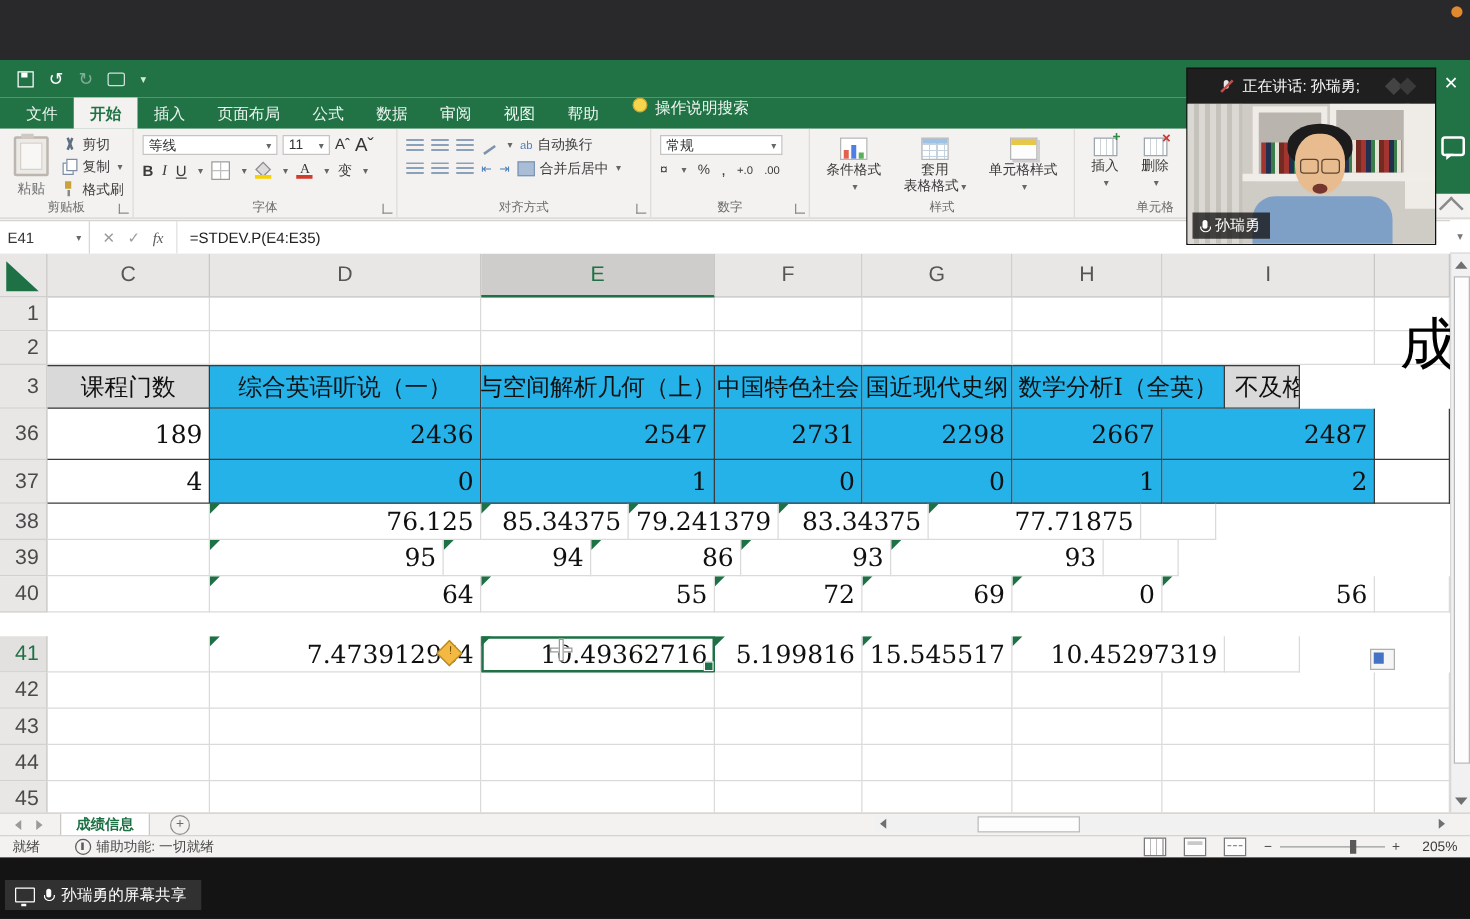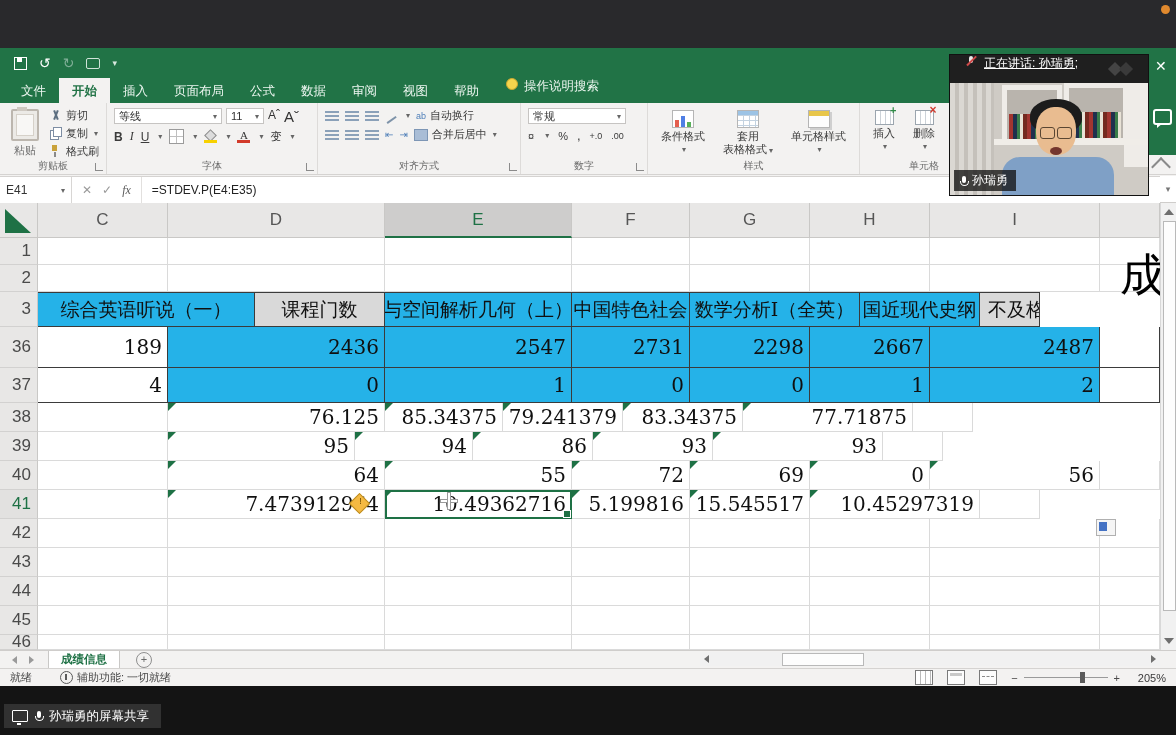--- a/index.html
+++ b/index.html
@@ -173,21 +173,21 @@
   .vicon{width:16px;height:13px;border:1px solid #7a7a7a;background:#fdfdfd;position:relative;}
   .vicon.grid-v{background:repeating-linear-gradient(90deg,#fff 0 4px,#b9b9b9 4px 5px),repeating-linear-gradient(#fff 0 3px,#b9b9b9 3px 4px);}
   .vicon.page-v::after{content:"";position:absolute;left:2px;top:2px;right:2px;height:3px;background:#c9c9c9;}
   .vicon.brk-v::after{content:"";position:absolute;left:2px;top:5px;right:2px;height:1px;border-top:1px dashed #8a8a8a;}
   #zoomctl{display:flex;align-items:center;gap:6px;color:#4a4a4a;}
   #ztrack{width:84px;height:1px;background:#9a9a9a;position:relative;}
   #zthumb{position:absolute;left:56px;top:-5px;width:5px;height:11px;background:#5a5a5a;}
   #zoom-pct{font-size:11px;color:#3a3a3a;min-width:32px;text-align:right;}
   
   #vp{left:950px;top:55px;width:198px;height:140px;z-index:40;box-shadow:0 0 0 1px #111;}
-  #vp-head{height:28px;background:#1f1f1f;display:flex;align-items:flex-start;color:#fff;font-size:12px;gap:8px;padding:0 16px;position:relative;text-decoration:underline;}
+  #vp-head{height:28px;background:#1f1f1f;display:flex;align-items:center;color:#fff;font-size:12px;gap:8px;padding:0 26px;position:relative;}
   .mic-off{position:relative;width:10px;height:13px;flex:none;}
   .mic-off::before{content:"";position:absolute;left:3px;top:1px;width:4px;height:7px;background:#e8e8e8;border-radius:2px;}
   .mic-off::after{content:"";position:absolute;left:-1px;top:5px;width:13px;height:1.8px;background:#d04a4a;transform:rotate(-45deg);}
   #vp-logo{position:absolute;right:10px;top:6px;width:30px;height:16px;opacity:.5;}
   #vp-logo::before,#vp-logo::after{content:"";position:absolute;width:10px;height:10px;background:#6a6a6a;transform:rotate(45deg);}
   #vp-logo::before{left:2px;top:3px;} #vp-logo::after{left:13px;top:3px;background:#555;}
   #vp-video{position:relative;height:112px;background:#cfcbc5;overflow:hidden;}
   .curtain{position:absolute;left:0;top:0;width:44px;height:100%;
            background:repeating-linear-gradient(90deg,#dbd8d3 0 5px,#c5c1bb 5px 9px);}
   .shelf-board{position:absolute;left:44px;right:0;top:56px;height:6px;background:#f0ede8;}
@@ -465,26 +465,26 @@
             <div class="cell" style="width: 217px;"></div>
             <div class="cell" style="width: 187px;"></div>
             <div class="cell" style="width: 118px;"></div>
             <div class="cell" style="width: 120px;"></div>
             <div class="cell" style="width: 120px;"></div>
             <div class="cell" style="width: 170px;"></div>
             <div class="cell" style="width: 60px;"></div>
           </div>
           <div class="grid-row" style="height: 35px;">
             <div class="row-hdr">3</div>
+            <div class="cell hdr tb bt gray" style="width: 130px;">课程门数</div>
             <div class="cell hdr tb bt cyan" style="width: 217px;">综合英语听说（一）</div>
-            <div class="cell hdr tb bt gray" style="width: 130px;">课程门数</div>
             <div class="cell hdr tb bt cyan" style="width: 187px;">与空间解析几何（上）</div>
             <div class="cell hdr tb bt cyan" style="width: 118px;">中国特色社会</div>
+            <div class="cell hdr tb bt cyan" style="width: 120px;">国近现代史纲</div>
             <div class="cell hdr tb bt cyan" style="width: 170px;">数学分析I（全英）</div>
-            <div class="cell hdr tb bt cyan" style="width: 120px;">国近现代史纲</div>
             <div class="cell hdr jhdr tb bt gray" style="width: 60px;">不及格</div>
           </div>
           <div class="grid-row" style="height: 41px;">
             <div class="row-hdr">36</div>
             <div class="cell tb" style="width: 130px;">189</div>
             <div class="cell tb cyan" style="width: 217px;">2436</div>
             <div class="cell tb cyan" style="width: 187px;">2547</div>
             <div class="cell tb cyan" style="width: 118px;">2731</div>
             <div class="cell tb cyan" style="width: 120px;">2298</div>
             <div class="cell tb cyan" style="width: 120px;">2667</div>
@@ -526,21 +526,21 @@
             <div class="row-hdr">40</div>
             <div class="cell" style="width: 130px;"></div>
             <div class="cell tri" style="width: 217px; text-align: center;">64</div>
             <div class="cell tri" style="width: 187px;">55</div>
             <div class="cell tri" style="width: 118px;">72</div>
             <div class="cell tri" style="width: 120px;">69</div>
             <div class="cell tri" style="width: 120px;">0</div>
             <div class="cell tri" style="width: 170px;">56</div>
             <div class="cell" style="width: 60px;"></div>
           </div>
-          <div class="grid-row" style="height: 29px;">
+          <div class="grid-row" style="height: 29px; margin-top: 19px;">
             <div class="row-hdr sel">41</div>
             <div class="cell" style="width: 130px;"></div>
             <div class="cell tri" style="width: 217px;">7.473912964</div>
             <div class="cell tri selcell" style="width: 187px;">10.49362716<div class="fillhandle"></div></div>
             <div class="cell tri" style="width: 118px;">5.199816</div>
             <div class="cell tri" style="width: 120px;">15.545517</div>
             <div class="cell tri" style="width: 170px;">10.45297319</div>
             <div class="cell" style="width: 60px;"></div>
             <div class="warnico"></div>
             <div class="xlcursor"></div>

